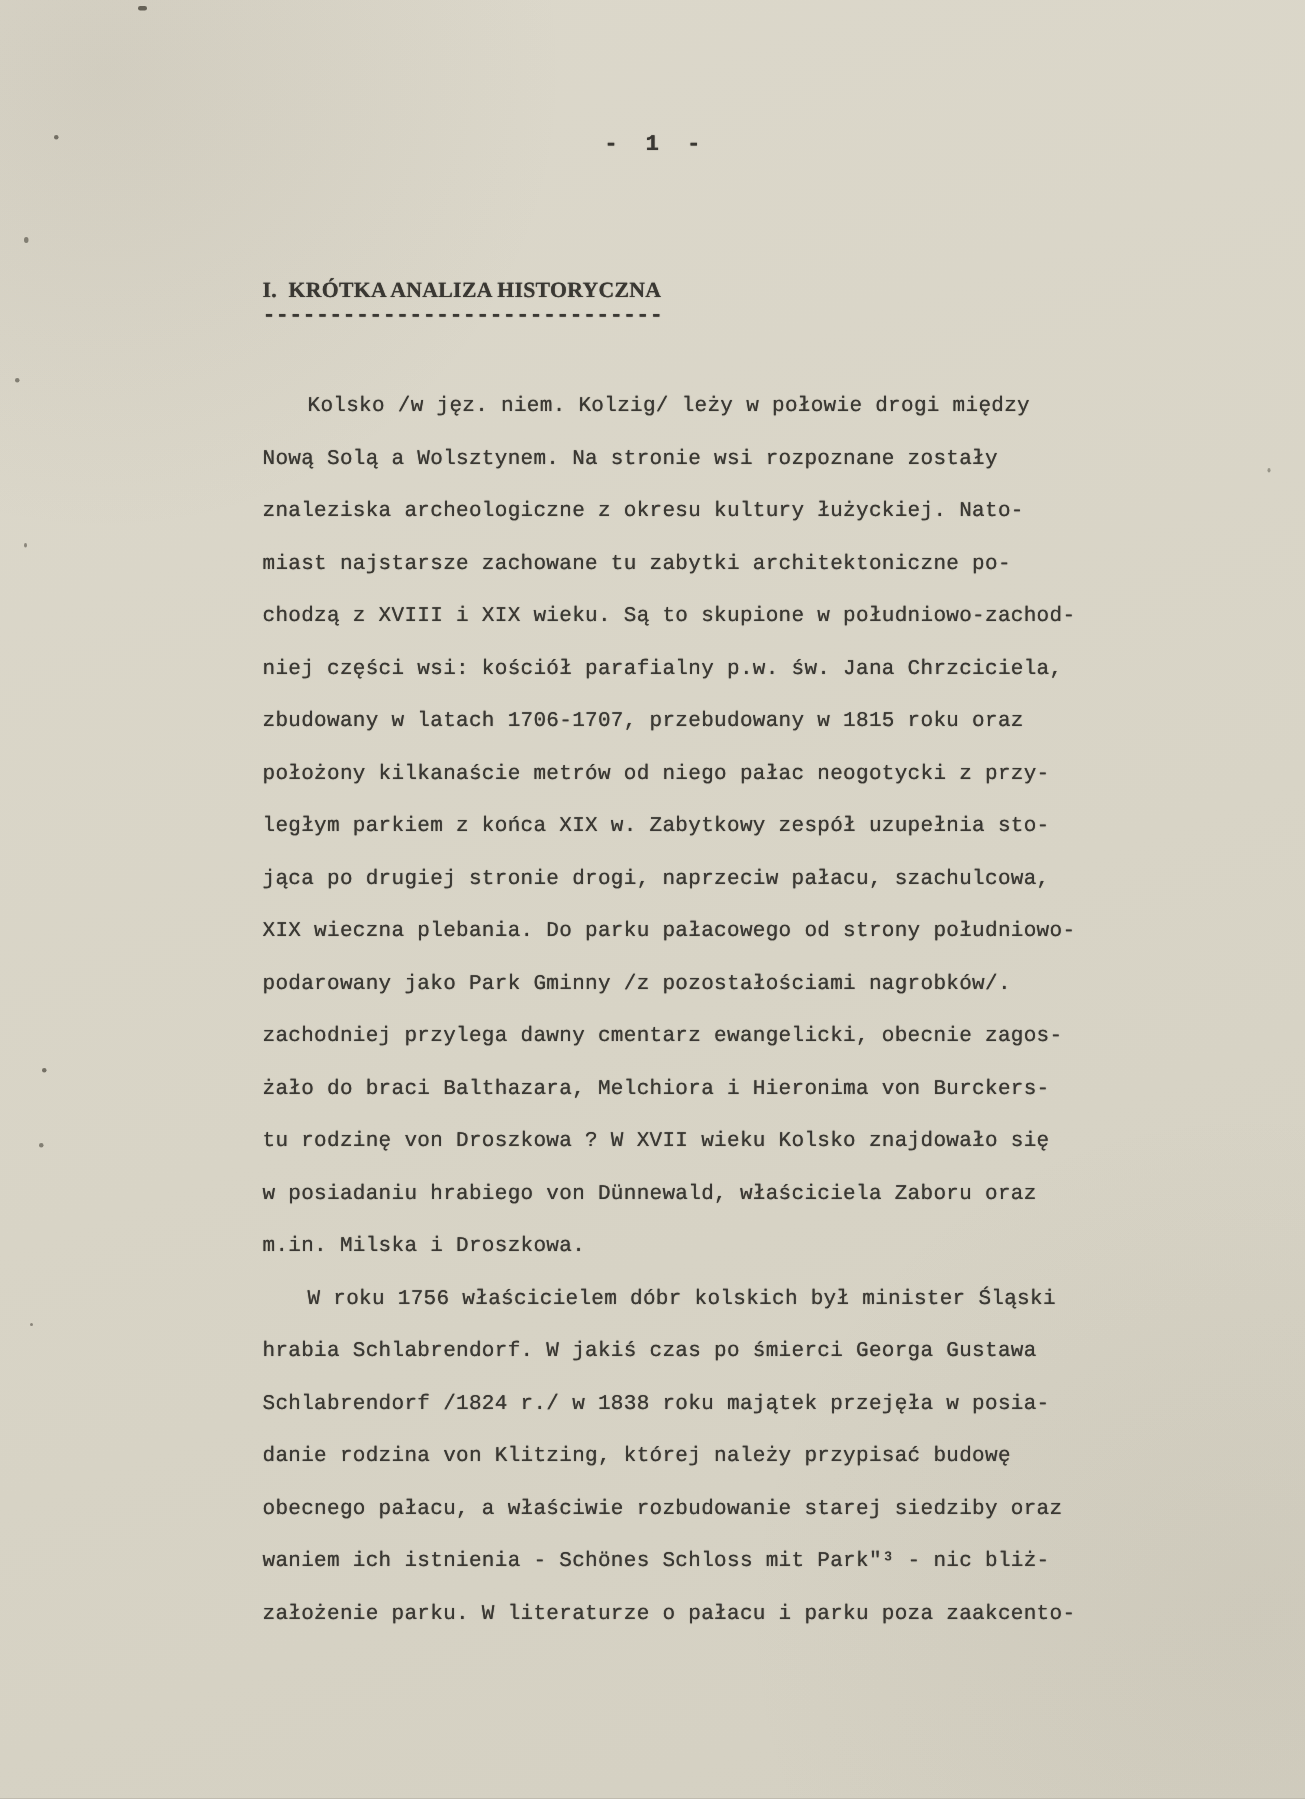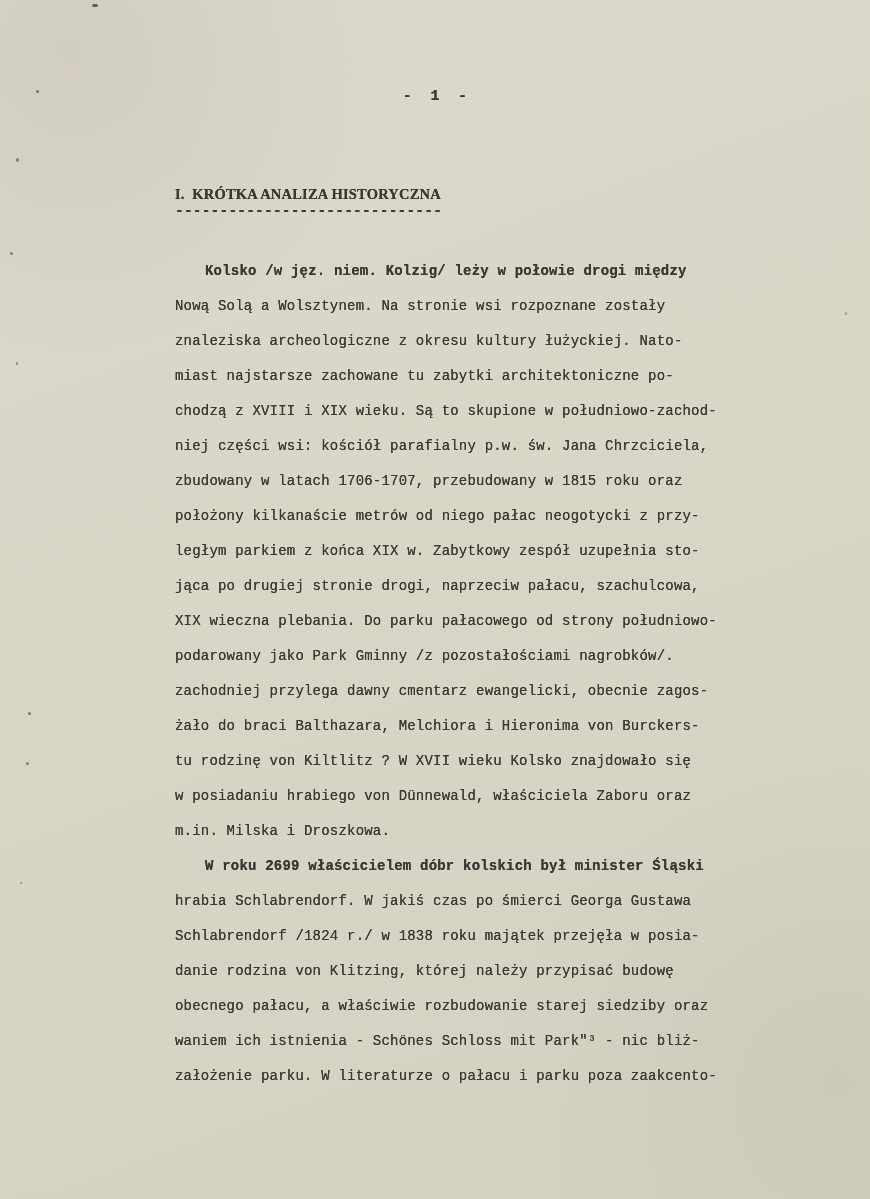--- a/index.html
+++ b/index.html
@@ -60,21 +60,20 @@
     font-size: 14px;
   }
   .line {
     line-height: 35px;
     white-space: pre;
     text-shadow: 0 0 0.6px rgba(45,42,36,0.85);
     letter-spacing: 0.2px;
   }
   .indent {
     padding-left: 30px;
-    font-weight: bold;
   }
   .speck {
     position: absolute;
     background: #4a463c;
     border-radius: 50%;
   }
   .s1 { left: 92px;  top: 4px;   width: 6px; height: 3px; opacity: .8; border-radius: 2px; }
   .s2 { left: 36px;  top: 90px;  width: 3px; height: 3px; opacity: .7; }
   .s3 { left: 16px;  top: 158px; width: 3px; height: 4px; opacity: .6; }
   .s4 { left: 10px;  top: 252px; width: 3px; height: 3px; opacity: .6; }
@@ -117,26 +116,26 @@
         <div class="line">zbudowany w latach 1706-1707, przebudowany w 1815 roku oraz</div>
         <div class="line">położony kilkanaście metrów od niego pałac neogotycki z przy-</div>
         <div class="line">ległym parkiem z końca XIX w. Zabytkowy zespół uzupełnia sto-</div>
         <div class="line">jąca po drugiej stronie drogi, naprzeciw pałacu, szachulcowa,</div>
         <div class="line">XIX wieczna plebania. Do parku pałacowego od strony południowo-</div>
         <div class="line">podarowany jako Park Gminny /z pozostałościami nagrobków/.</div>
         <div class="line">zachodniej przylega dawny cmentarz ewangelicki, obecnie zagos-</div>
       </div>
       <div class="paragraph">
         <div class="line">żało do braci Balthazara, Melchiora i Hieronima von Burckers-</div>
-        <div class="line">tu rodzinę von Kiltlitz ? W XVII wieku Kolsko znajdowało się</div>
+        <div class="line">tu rodzinę von Droszkowa ? W XVII wieku Kolsko znajdowało się</div>
         <div class="line">w posiadaniu hrabiego von Dünnewald, właściciela Zaboru oraz</div>
         <div class="line">m.in. Milska i Droszkowa.</div>
       </div>
       <div class="paragraph">
-        <div class="line indent">W roku 2699 właścicielem dóbr kolskich był minister Śląski</div>
+        <div class="line indent">W roku 1756 właścicielem dóbr kolskich był minister Śląski</div>
         <div class="line">hrabia Schlabrendorf. W jakiś czas po śmierci Georga Gustawa</div>
         <div class="line">Schlabrendorf /1824 r./ w 1838 roku majątek przejęła w posia-</div>
         <div class="line">danie rodzina von Klitzing, której należy przypisać budowę</div>
         <div class="line">obecnego pałacu, a właściwie rozbudowanie starej siedziby oraz</div>
         <div class="line">waniem ich istnienia - Schönes Schloss mit Park"³ - nic bliż-</div>
         <div class="line">założenie parku. W literaturze o pałacu i parku poza zaakcento-</div>
       </div>
     </div>
 
 </div>

